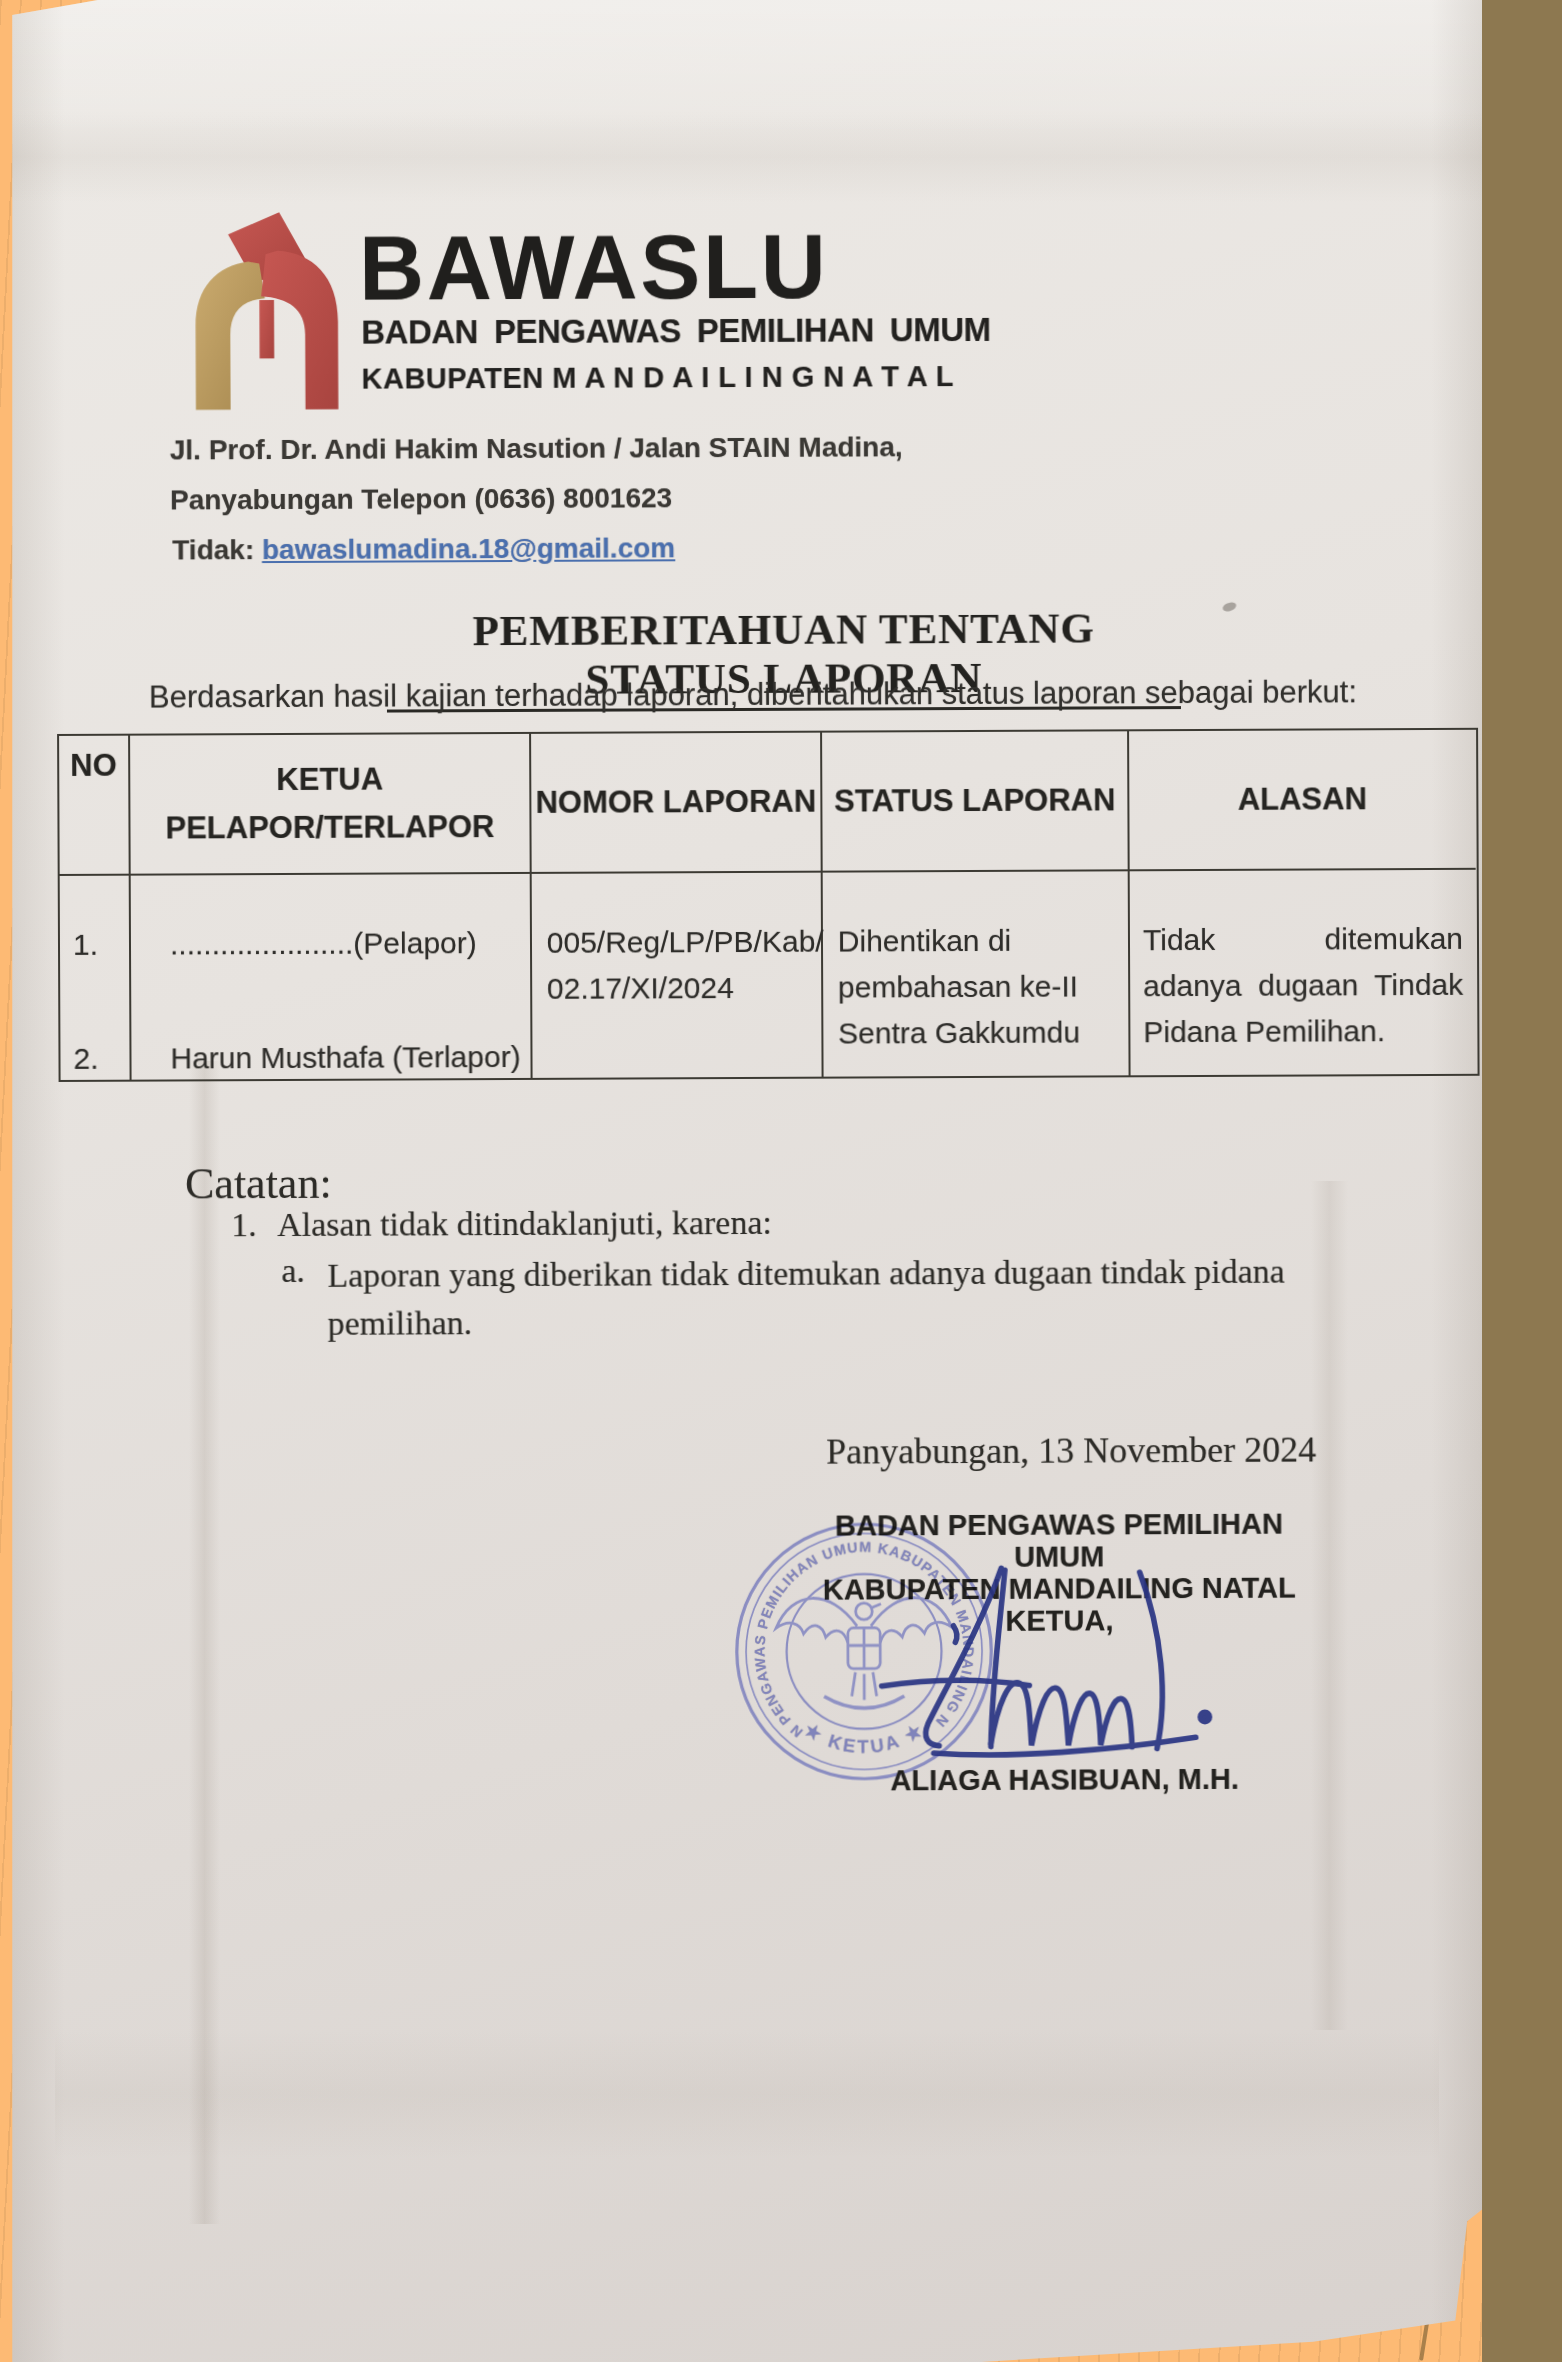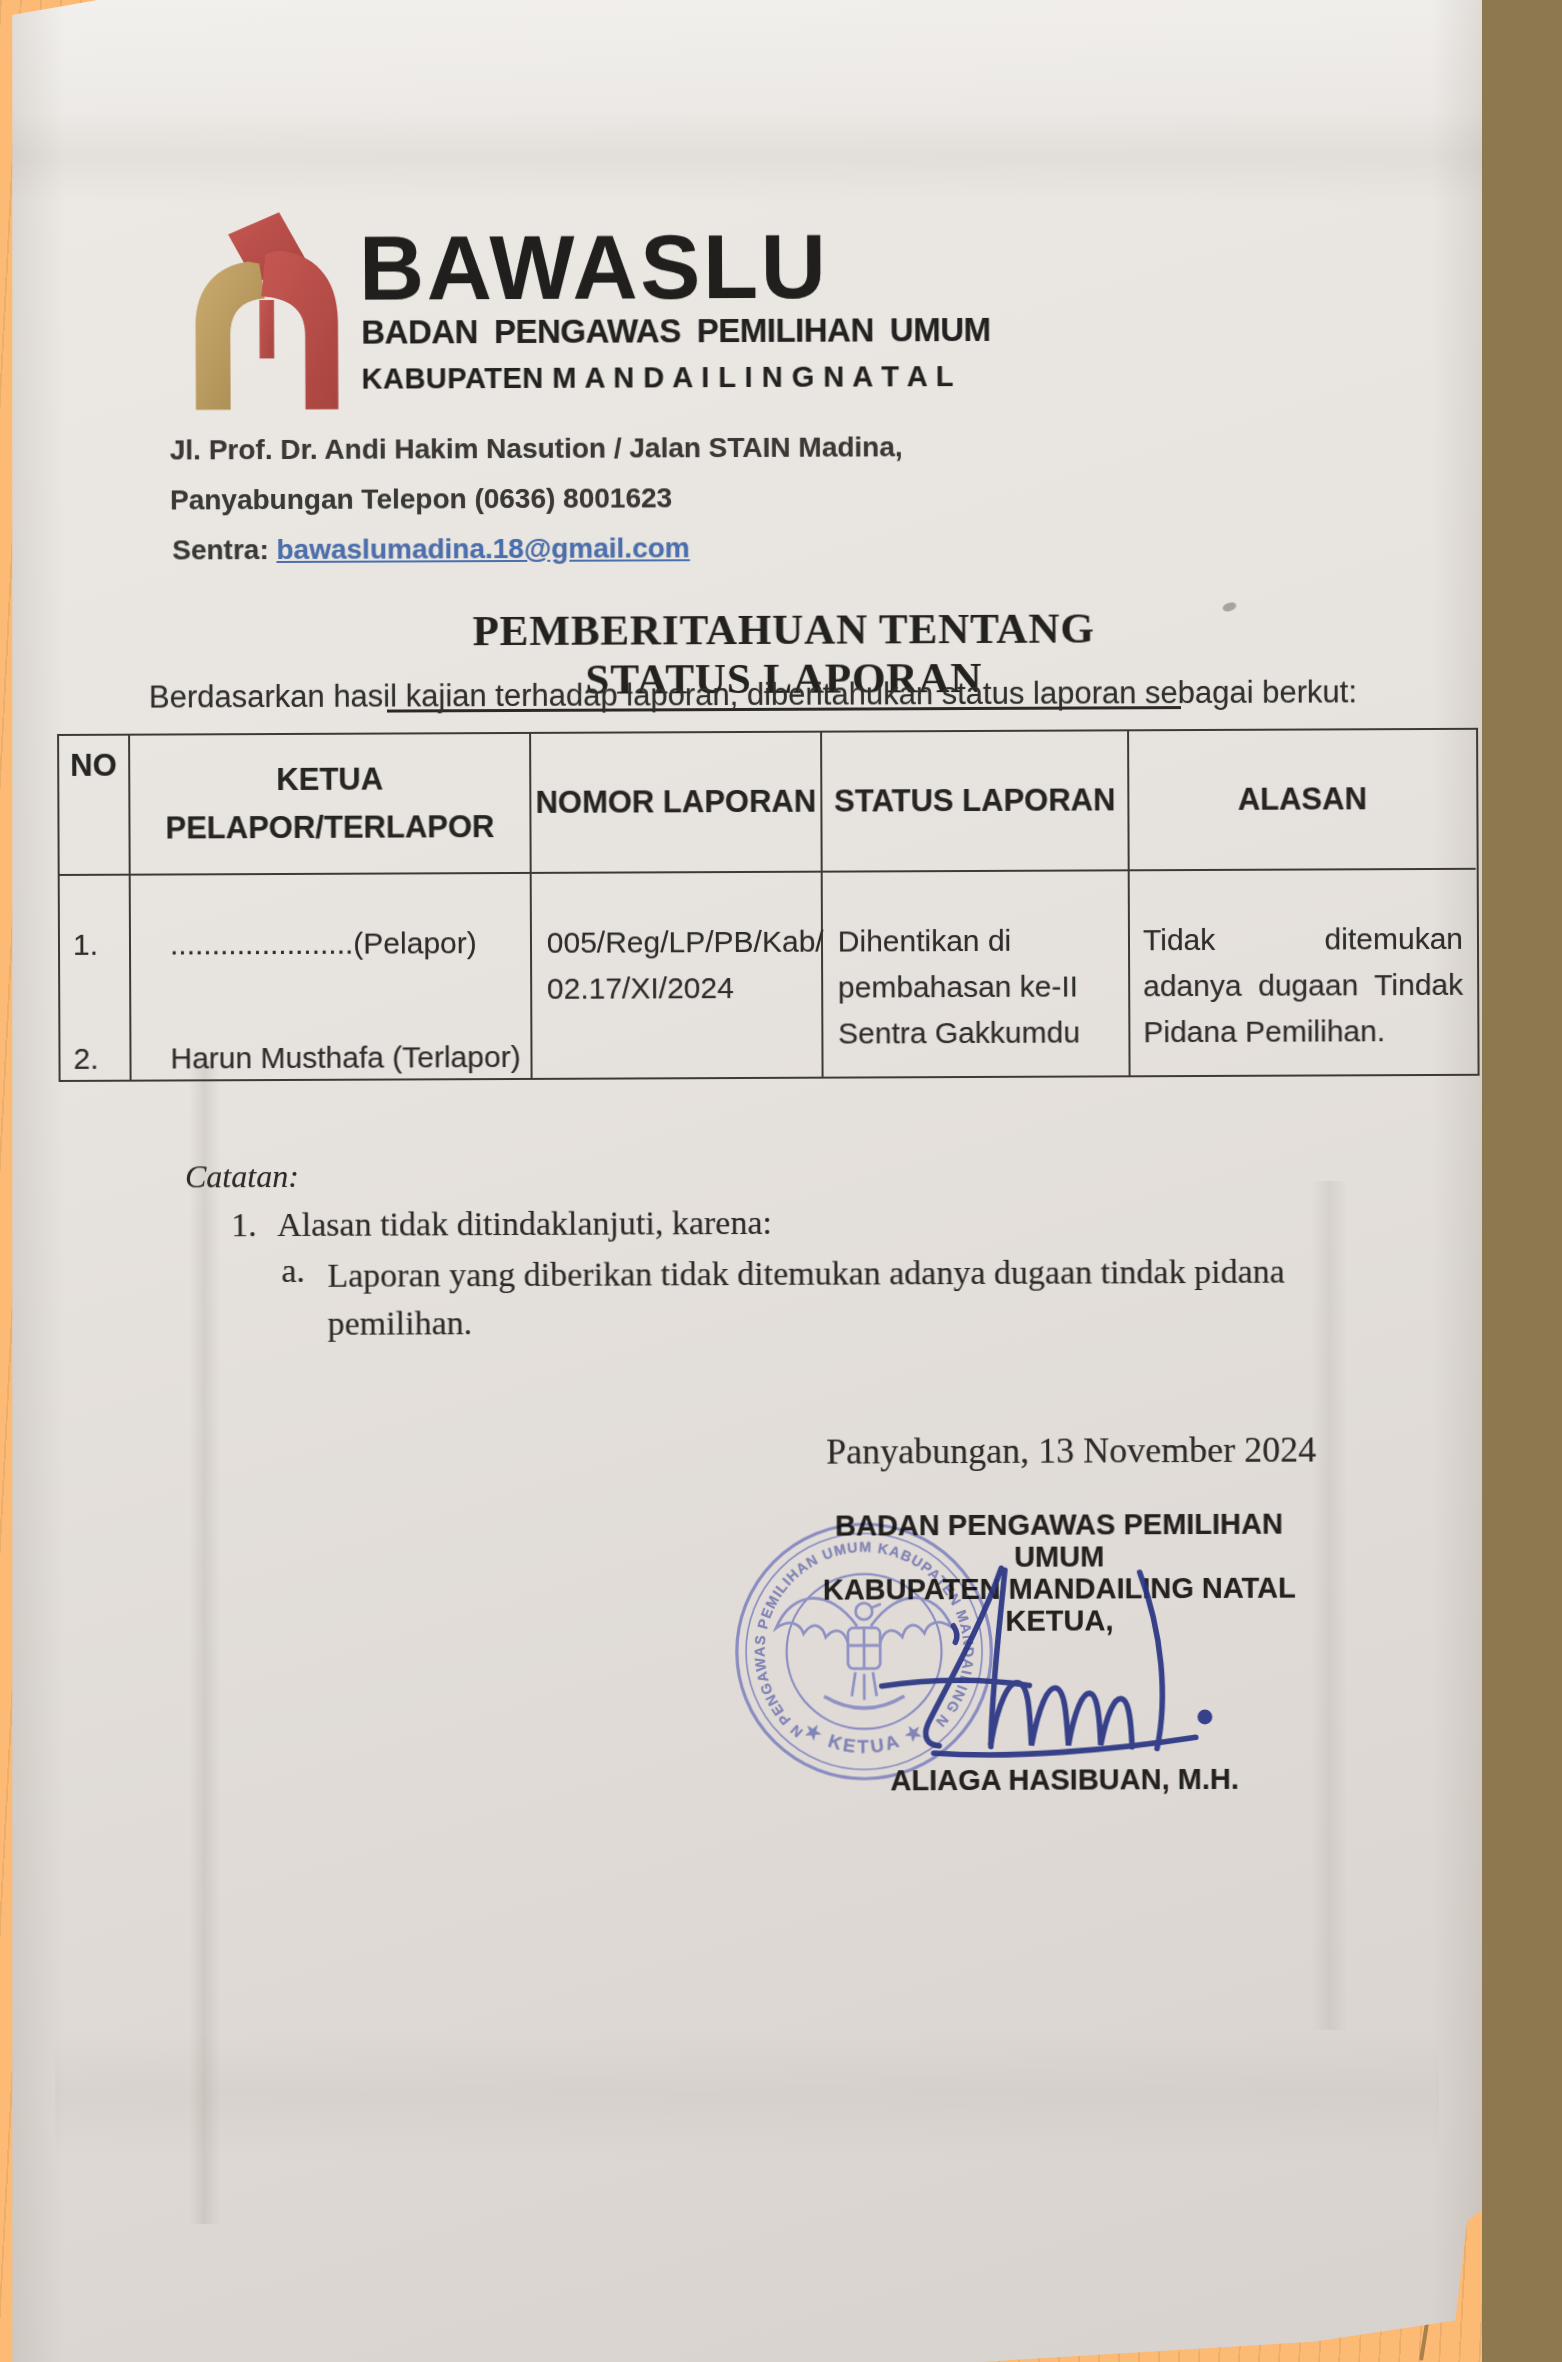--- a/index.html
+++ b/index.html
@@ -49,21 +49,21 @@
       display:flex;flex-direction:column;justify-content:center;align-items:center;text-align:center;line-height:48px;color:#262522;}
   .hrow .hc-no{justify-content:flex-start;align-items:flex-start;padding:5.5px 0 0 11px;}
   .brow .cell{height:204px;padding-top:46px;line-height:46px;color:#2e2d2a;}
   .bc-no{padding-left:13px;}
   .bc-nama{padding-left:39px;}
   .bc-nomor,.bc-status{padding-left:14.8px;padding-right:7.4px;}
   .bc-alasan{padding-left:13px;padding-right:13px;text-align:justify;text-align-last:left;line-height:46px;}
   .second{margin-top:68px;}
   
   .serif{font-family:"Liberation Serif",serif;}
-  .cat-label{left:184px;top:1156px;font-size:32px;color:#2c2b27;font-style:italic;}
+  .cat-label{left:184px;top:1156px;font-size:44px;color:#2c2b27;}
   .note1{left:230px;top:1204px;font-size:34px;display:flex;color:#2c2b27;}
   .note1 .num{width:46px;}
   .note1a{left:280px;top:1250px;font-size:34px;display:flex;width:1089px;color:#2c2b27;}
   .note1a .num{width:46px;flex:none;}
   .note1a .txt{line-height:48px;}
   
   .date-line{left:824px;top:1431px;font-size:36px;color:#2c2b27;}
   .close-block{left:789px;top:1510px;width:535px;text-align:center;font-weight:bold;
       font-size:29px;line-height:32px;color:#23221f;}
   .signer{left:835px;top:1765px;width:452px;text-align:center;font-weight:bold;font-size:29px;color:#23221f;}
@@ -111,21 +111,21 @@
         <path d="M22 224 L22 132 C22 90 46 66 80 62 L92 64 L98 102 C72 104 60 118 60 142 L60 224 Z" fill="url(#tanG)"></path>
         <path d="M178 224 L178 128 C178 78 150 52 112 50 L99 54 L94 100 C124 102 142 114 142 142 L142 224 Z" fill="url(#redG)"></path>
         <path d="M92 104 L108 104 L108 168 L92 168 Z" fill="url(#redG)"></path>
       </svg>
       <div class="abs acronym">BAWASLU</div>
       <div class="abs org1">BADAN PENGAWAS PEMILIHAN UMUM</div>
       <div class="abs org2">KABUPATEN M A N D A I L I N G N A T A L</div>
       <div class="abs addr a1">Jl. Prof. Dr. Andi Hakim Nasution / Jalan STAIN Madina,</div>
       <div class="abs addr a2">Panyabungan Telepon (0636) 8001623</div>
       <div class="abs addr a3">
-        <span>Sentra:</span>
+        <span>Tidak:</span>
         <a class="email">bawaslumadina.18@gmail.com</a>
       </div>
 
       <div class="abs title-wrap">
         <span class="title-text">PEMBERITAHUAN TENTANG STATUS LAPORAN</span>
       </div>
       <div class="abs smudge"></div>
       <div class="abs intro">Berdasarkan hasil kajian terhadap laporan, diberitahukan status laporan sebagai berkut:</div>
 
       <div class="abs tbl">

